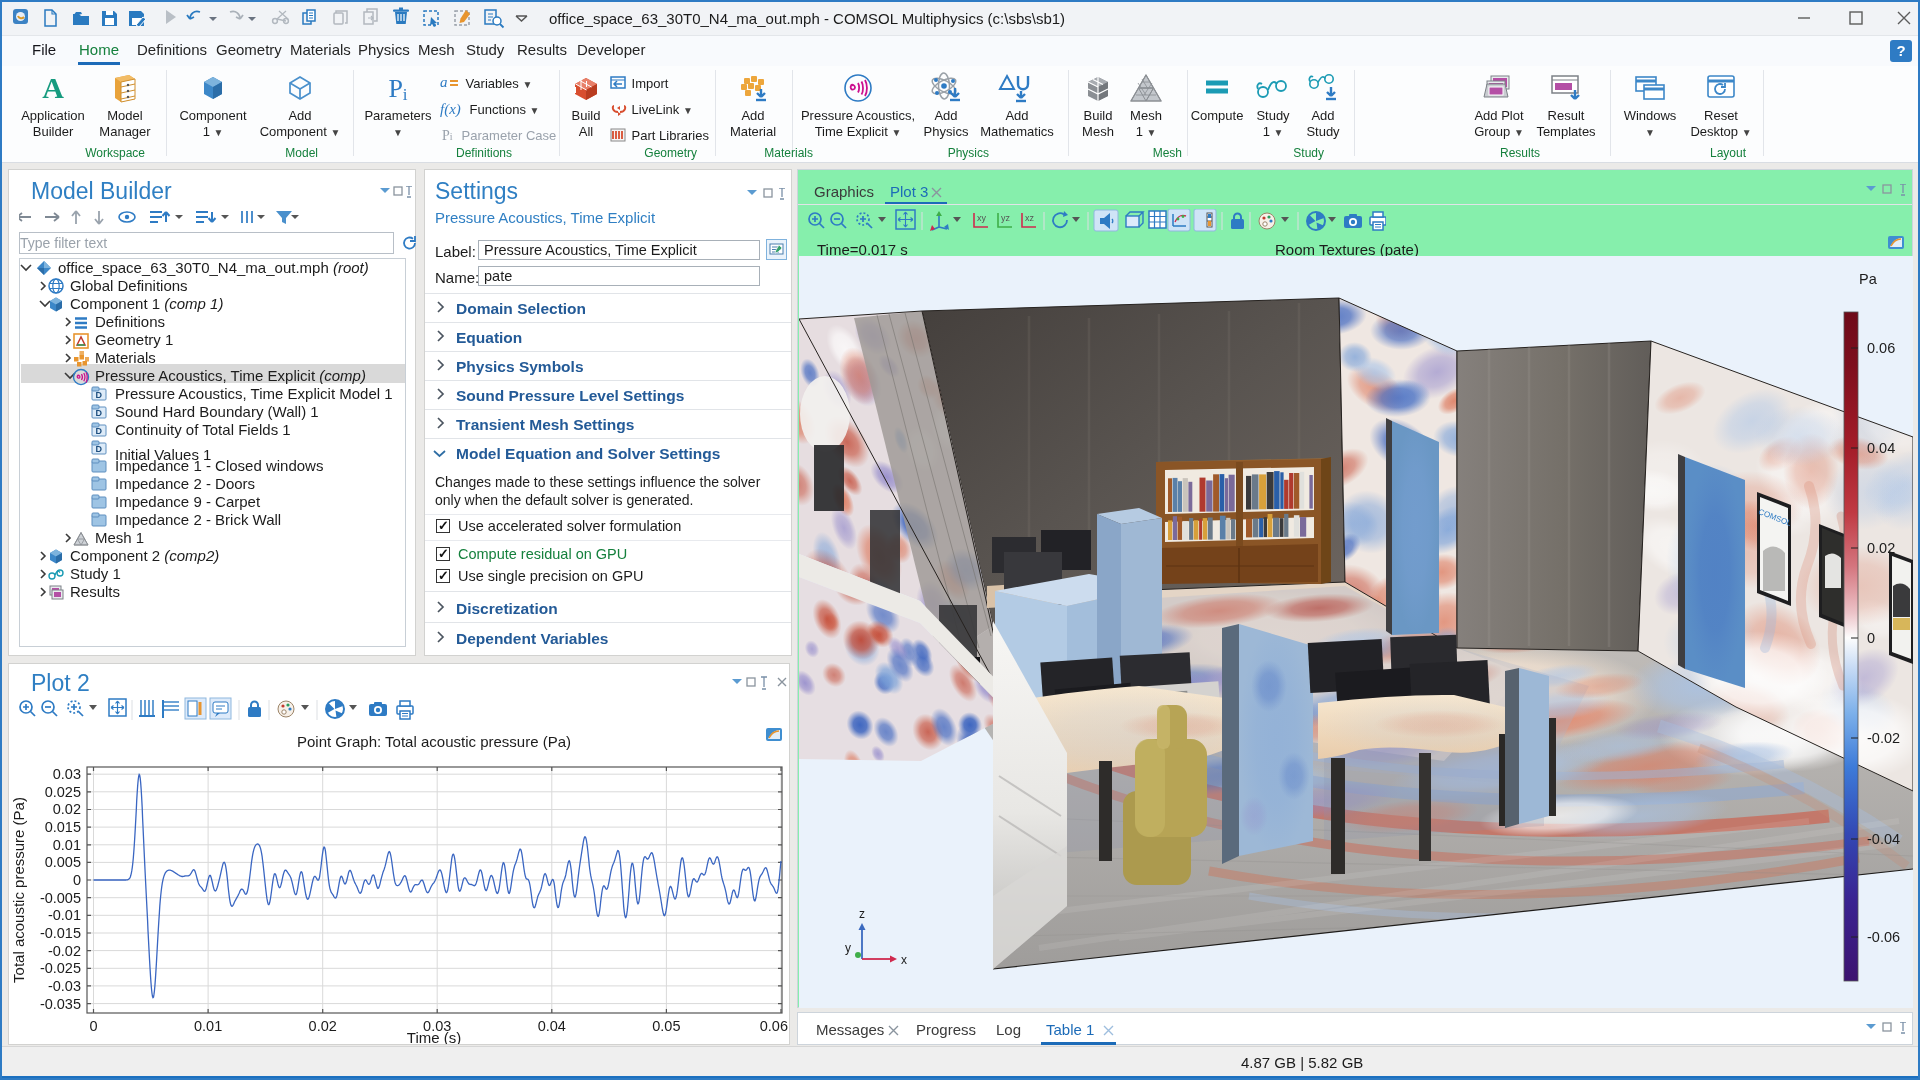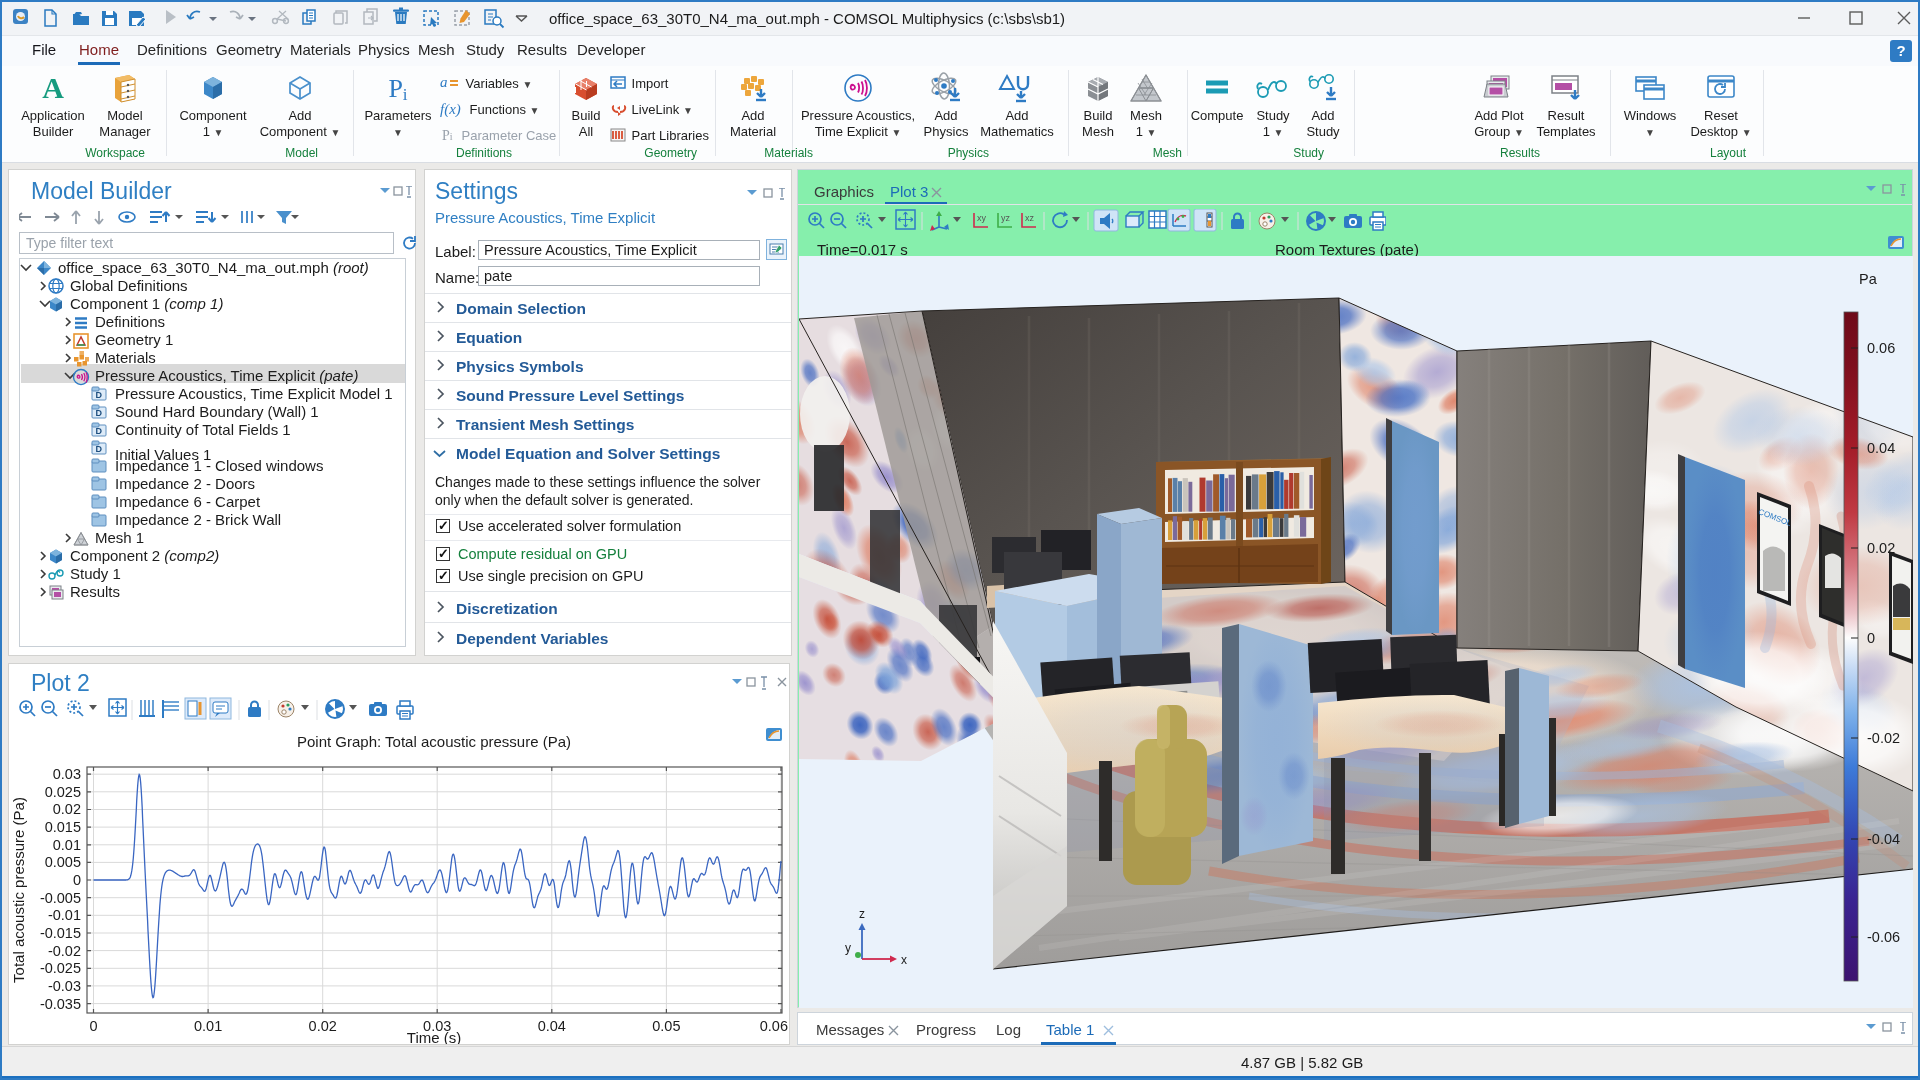--- a/index.html
+++ b/index.html
@@ -101,21 +101,21 @@
 <g stroke="#5c5c5c" stroke-width="1.4" fill="none">
  <path d="M1798 18h12"></path>
         <rect x="1850" y="12" width="12" height="12"></rect>
         <path d="M1898 12l12 12m0-12l-12 12"></path>
 </g>
 </svg>
 <div class="title">office_space_63_30T0_N4_ma_out.mph - COMSOL Multiphysics (c:\sbs\sb1)</div>
 </div>
 <div id="menubar">
 <div class="menuitem" style="left:32px;color:#14141a">File</div>
-<div class="menuitem" style="left:79px;color:#7f1d1d">Home</div>
+<div class="menuitem" style="left:79px;color:#15803d">Home</div>
 <div class="abs" style="left:78px;top:26px;width:42px;height:3px;background:#1c6bb8"></div>
 <div class="menuitem" style="left:137px">Definitions</div>
 <div class="menuitem" style="left:216px">Geometry</div>
 <div class="menuitem" style="left:290px">Materials</div>
 <div class="menuitem" style="left:358px">Physics</div>
 <div class="menuitem" style="left:418px">Mesh</div>
 <div class="menuitem" style="left:466px">Study</div>
 <div class="menuitem" style="left:517px">Results</div>
 <div class="menuitem" style="left:577px">Developer</div>
 <div class="abs" style="left:1890px;top:4px;width:22px;height:22px;background:#2e7bc4;border-radius:3px;color:#fff;font-size:15px;font-weight:700;text-align:center;line-height:22px">?</div>
@@ -331,21 +331,21 @@
         <path d="M193 6v10m0 0l-3.5-4m3.5 4l3.5-4" fill="none"></path>
       </g>
       <path d="M202 9l4 4 4-4z" fill="#555"></path>
 <g stroke="#2e7bc4" stroke-width="2">
         <path d="M223 5v12m5-12v12m5-12v12" opacity=".85"></path>
       </g>
       <path d="M238 9l4 4 4-4z" fill="#555"></path>
 <path d="M257 5h16l-6 7v6l-4-2v-4z" fill="#4a90cc"></path>
       <path d="M276 9l4 4 4-4z" fill="#555" transform="translate(-4,0)"></path>
 </svg>
-<div class="abs" style="left:10px;top:62px;width:375px;height:22px;border:1px solid #b8bfc7;background:#fff;color:#9aa2ab;font-size:14px;line-height:20px;padding-left:6px">Type filter text</div>
+<div class="abs" style="left:10px;top:62px;width:375px;height:22px;border:1px solid #b8bfc7;background:#fff;color:#9aa2ab;font-size:14px;line-height:20px;">Type filter text</div>
 <svg class="abs" style="left:392px;top:64px" width="18" height="18" viewBox="0 0 18 18">
       <path d="M14 9a5.5 5.5 0 1 1-2-4.2m2-2.8v5h-5" fill="none" stroke="#2e7bc4" stroke-width="1.8"></path>
     </svg>
 <div class="abs" style="left:10px;top:88px;width:387px;height:389px;border:1px solid #c8cfd6;background:#fff;overflow:hidden">
 <div class="abs" style="left:1px;top:105px;width:384px;height:19px;background:#d9d9d9"></div>
 <svg class="abs" style="left:0;top:0" width="385" height="388" viewBox="0 0 385 388">
 <g fill="none" stroke="#3a3a3a" stroke-width="1.6">
 <path d="M1 6l5 5 5-5"></path>
 <path d="M21 23l4 4-4 4"></path>
 <path d="M20 42l5 5 5-5"></path>
@@ -433,28 +433,28 @@
           <rect x="4" y="6" width="11" height="9" fill="#e9ebee" stroke="#7c8187"></rect>
           <rect x="6" y="8" width="7" height="5" fill="#b44fa5"></rect>
         </g>
 </svg>
 <div class="treerow" style="left:38px;top:0px">office_space_63_30T0_N4_ma_out.mph <i>(root)</i></div>
 <div class="treerow" style="left:50px;top:18px">Global Definitions</div>
 <div class="treerow" style="left:50px;top:36px">Component 1 <i>(comp 1)</i></div>
 <div class="treerow" style="left:75px;top:54px">Definitions</div>
 <div class="treerow" style="left:75px;top:72px">Geometry 1</div>
 <div class="treerow" style="left:75px;top:90px">Materials</div>
-<div class="treerow" style="left:75px;top:108px">Pressure Acoustics, Time Explicit <i>(pate)</i></div>
+<div class="treerow" style="left:75px;top:108px">Pressure Acoustics, Time Explicit <i>(comp)</i></div>
 <div class="treerow" style="left:95px;top:126px">Pressure Acoustics, Time Explicit Model 1</div>
 <div class="treerow" style="left:95px;top:144px">Sound Hard Boundary (Wall) 1</div>
 <div class="treerow" style="left:95px;top:162px">Continuity of Total Fields 1</div>
 <div class="treerow" style="left:95px;top:187px">Initial Values 1</div>
 <div class="treerow" style="left:95px;top:198px">Impedance 1 - Closed windows</div>
 <div class="treerow" style="left:95px;top:216px">Impedance 2 - Doors</div>
-<div class="treerow" style="left:95px;top:234px">Impedance 6 - Carpet</div>
+<div class="treerow" style="left:95px;top:234px">Impedance 9 - Carpet</div>
 <div class="treerow" style="left:95px;top:252px">Impedance 2 - Brick Wall</div>
 <div class="treerow" style="left:75px;top:270px">Mesh 1</div>
 <div class="treerow" style="left:50px;top:288px">Component 2 <i>(comp2)</i></div>
 <div class="treerow" style="left:50px;top:306px">Study 1</div>
 <div class="treerow" style="left:50px;top:324px">Results</div>
 </div>
 </div>
 <div id="settings" class="panel">
 <div class="ptitle" style="left:10px;top:8px">Settings</div>
 <div class="psub" style="left:10px;top:39px">Pressure Acoustics, Time Explicit</div>

